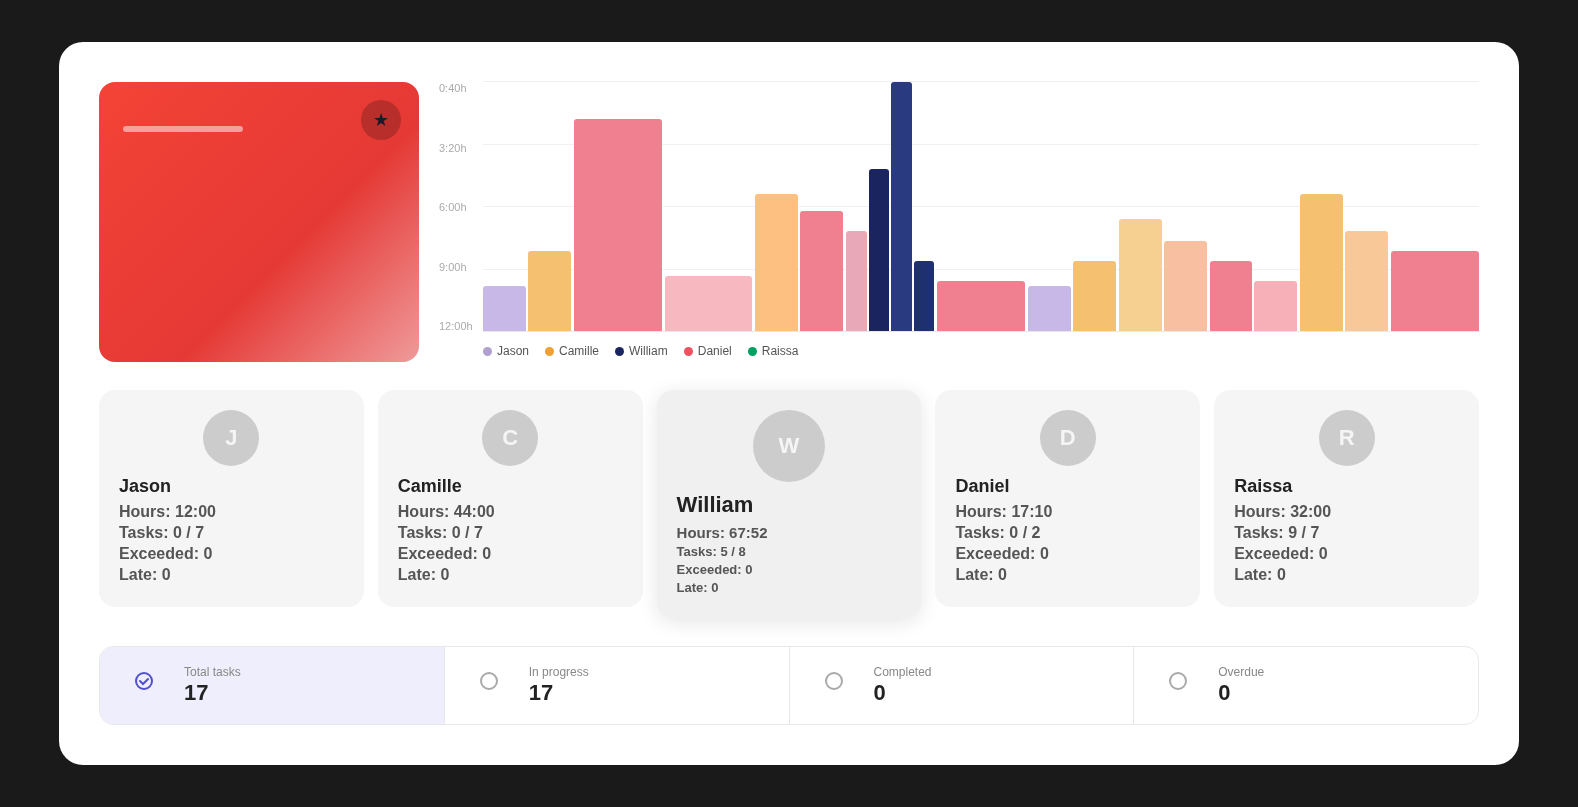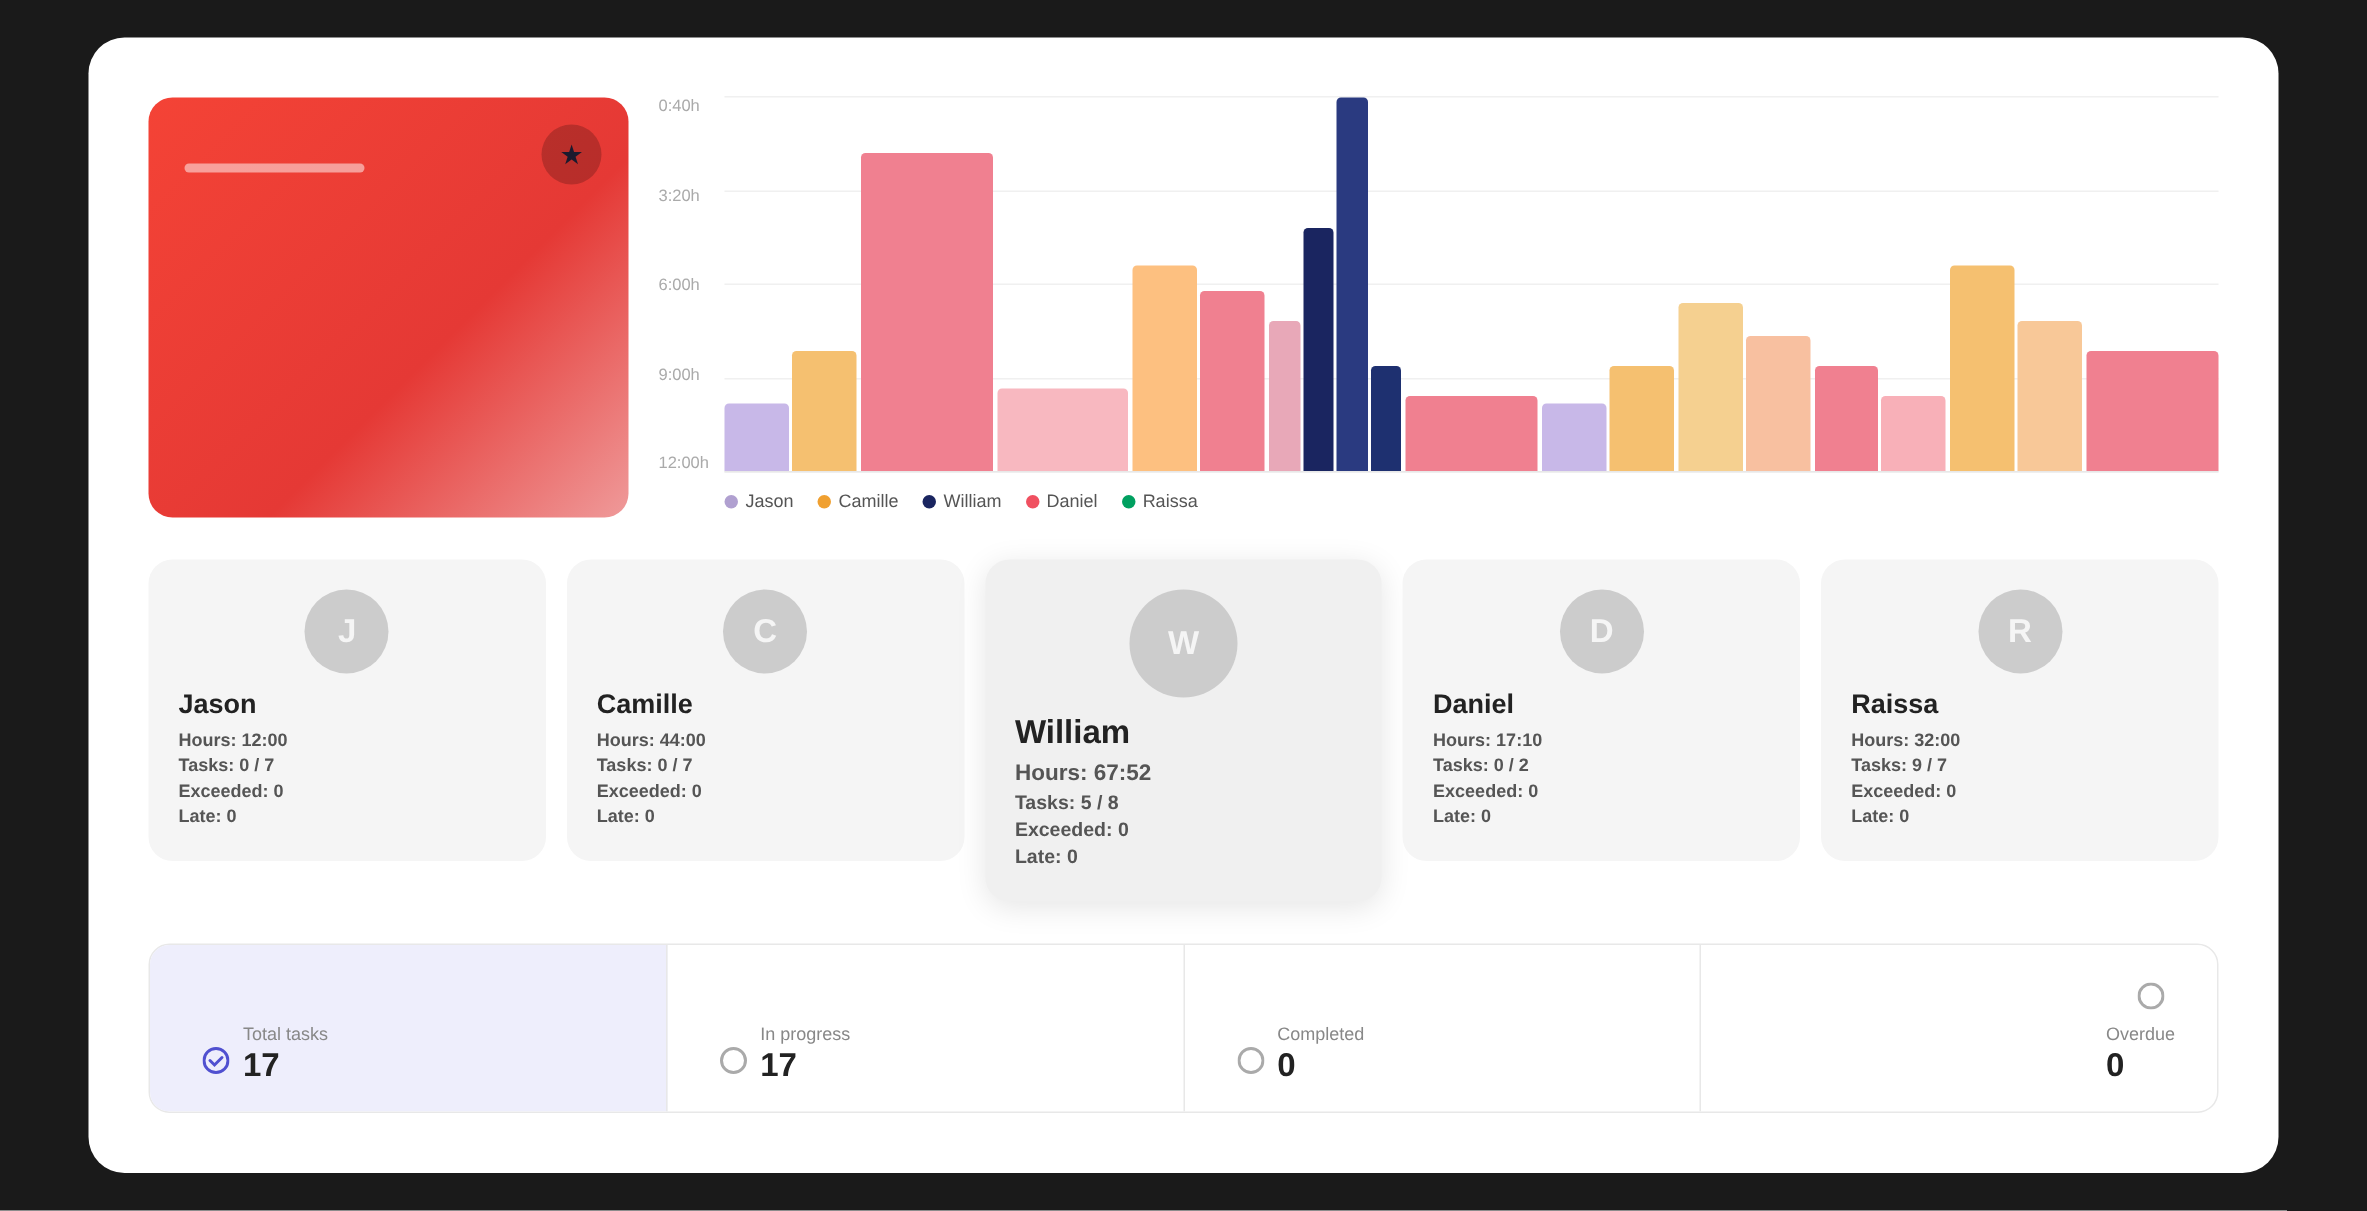--- a/index.html
+++ b/index.html
@@ -208,48 +208,48 @@
     .team-card .name {
       font-size: 18px;
       font-weight: 600;
       color: #222;
       margin-bottom: 6px;
     }
     .team-card.featured .name {
       font-size: 22px;
       font-weight: 700;
     }
-    .team-card .stat { font-size: 12px; color: #555; margin-bottom: 3px; }
+    .team-card .stat { font-size: 16px; color: #555; margin-bottom: 3px; }
     .team-card .stat span { font-weight: 600; }
     .team-card.featured .stat { font-size: 13px; }
     .hours-big { font-size: 15px !important; font-weight: 700 !important; }
 
     
     .avatar-jason { background: radial-gradient(circle at 50% 35%, #b8a090 0%, #8c7060 100%); }
     .avatar-camille { background: radial-gradient(circle at 50% 35%, #f0c060 0%, #e07030 100%); }
     .avatar-william { background: radial-gradient(circle at 50% 35%, #5060a0 0%, #203060 100%); }
     .avatar-daniel { background: radial-gradient(circle at 50% 35%, #e08070 0%, #c05040 100%); }
     .avatar-raissa { background: radial-gradient(circle at 50% 35%, #8090b0 0%, #5060a0 100%); }
 
     
     .stats-bar {
       display: flex;
       border-radius: 14px;
       overflow: hidden;
       border: 1px solid #e8e8e8;
     }
     .stats-segment {
       display: flex;
-      align-items: flex-end;
+      align-items: flex-start;
       padding: 18px 28px;
-      gap: 2px;
+      gap: 24px;
       flex: 1;
       border-right: 1px solid #e8e8e8;
     }
-    .stats-segment:last-child { border-right: none; flex-direction: column; }
+    .stats-segment:last-child { border-right: none; }
     .stats-segment.active { background: #eeeefc; }
     .stats-circle-icon {
       width: 32px;
       height: 32px;
       border-radius: 50%;
       border: 2px solid #999;
       display: flex;
       align-items: center;
       justify-content: center;
       flex-shrink: 0;

